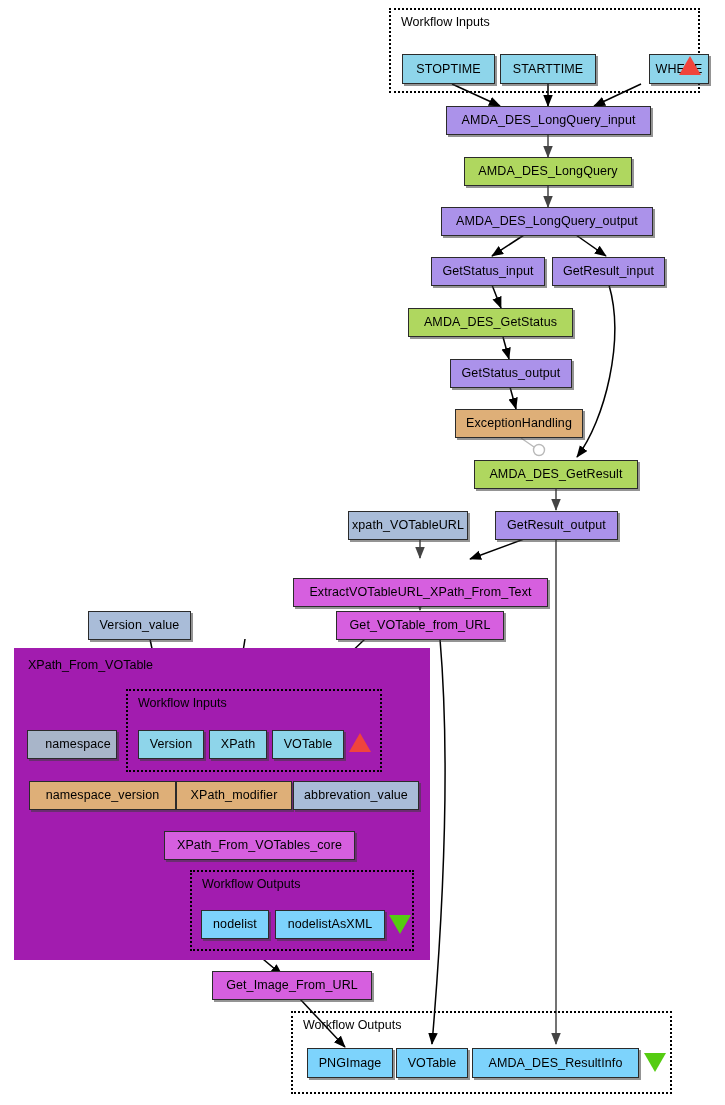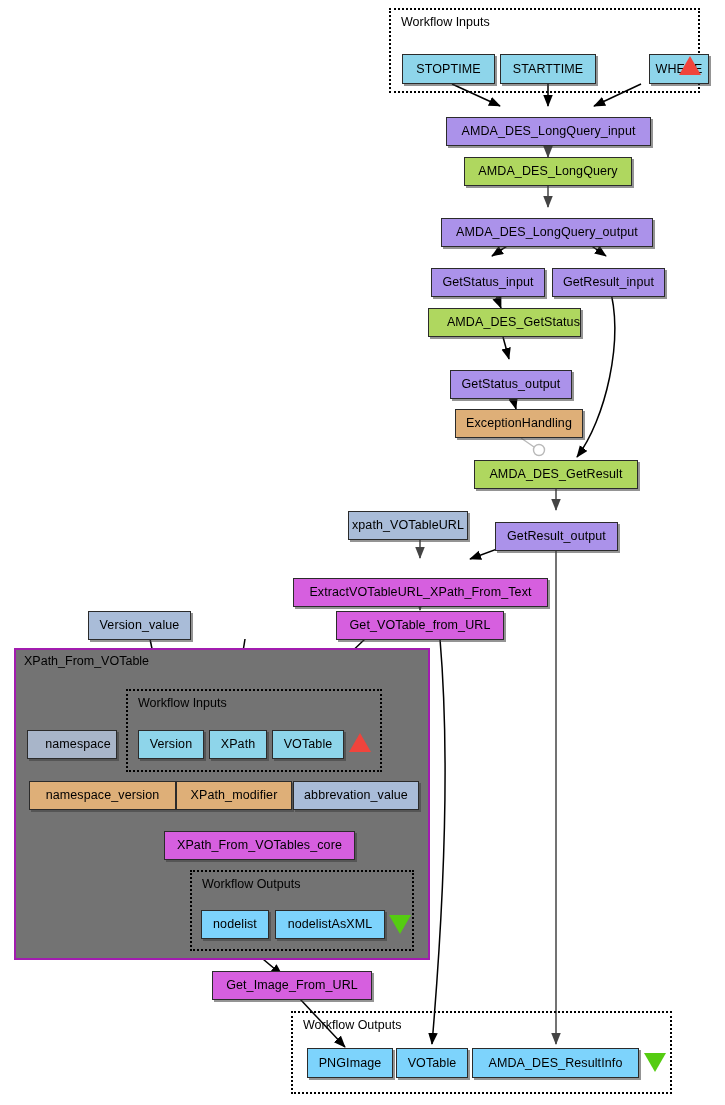--- a/index.html
+++ b/index.html
@@ -8,40 +8,40 @@
     width:725px;height:1105px;
     background:#ffffff;
     font-family:"Liberation Sans","DejaVu Sans",sans-serif;
     overflow:hidden;
   }
   svg#edges{position:absolute;left:0;top:0;width:725px;height:1105px;pointer-events:none;}
 
   
   .group{position:absolute;box-sizing:border-box;}
   .group.dotted{border:2px dotted #000;background:transparent;}
-  .group.solid{border:2px solid #a21caf;background:#737373;padding-left:44px;}
+  .group.solid{border:6px solid #a21caf;background:#a21caf;padding-left:44px;}
   .group-label{
     position:absolute;left:10px;top:5px;
     font-size:12.5px;color:#000;white-space:nowrap;
   }
   .group.solid > .group-label{left:8px;top:4px;}
 
   
   .node{
     position:absolute;box-sizing:border-box;
     display:flex;align-items:center;justify-content:center;
     border:1.6px solid #2b2b2b;
     font-size:12.5px;color:#000;
     white-space:nowrap;
     box-shadow:2px 2px 0 rgba(60,60,60,.55);
     letter-spacing:.1px;
     line-height:1;
   }
   .n-input   {background:#8ed5ea;}   
-  .n-port    {background:#ab92ea;margin-top:11px;}   
+  .n-port    {background:#ab92ea;}   
   .n-service {background:#afd75f;}   
   .n-beanshell{background:#deaf78;}  
   .n-local   {background:#d65fdf;}   
   .n-const   {background:#a9bcd8;}   
   .n-constg  {background:#a8b5c9;}   
   .n-output  {background:#7dd3fc;}   
 
   
   .tri{position:absolute;width:0;height:0;}
   .tri-up{
@@ -161,21 +161,21 @@
     <span>AMDA_DES_LongQuery_output</span>
   </div>
 
   <div class="node n-port" style="left:431px;top:257px;width:114px;height:29px;">
     <span>GetStatus_input</span>
   </div>
   <div class="node n-port" style="left:552px;top:257px;width:113px;height:29px;">
     <span>GetResult_input</span>
   </div>
 
-  <div class="node n-service" style="left:428px;top:308px;width:153px;height:29px;justify-content:flex-end;">
+  <div class="node n-service" style="left:408px;top:308px;width:165px;height:29px;">
     <span>AMDA_DES_GetStatus</span>
   </div>
   <div class="node n-port" style="left:450px;top:359px;width:122px;height:29px;">
     <span>GetStatus_output</span>
   </div>
   <div class="node n-beanshell" style="left:455px;top:409px;width:128px;height:29px;justify-content:center;">
     <span>ExceptionHandling</span>
   </div>
   <div class="node n-service" style="left:474px;top:460px;width:164px;height:29px;">
     <span>AMDA_DES_GetResult</span>

